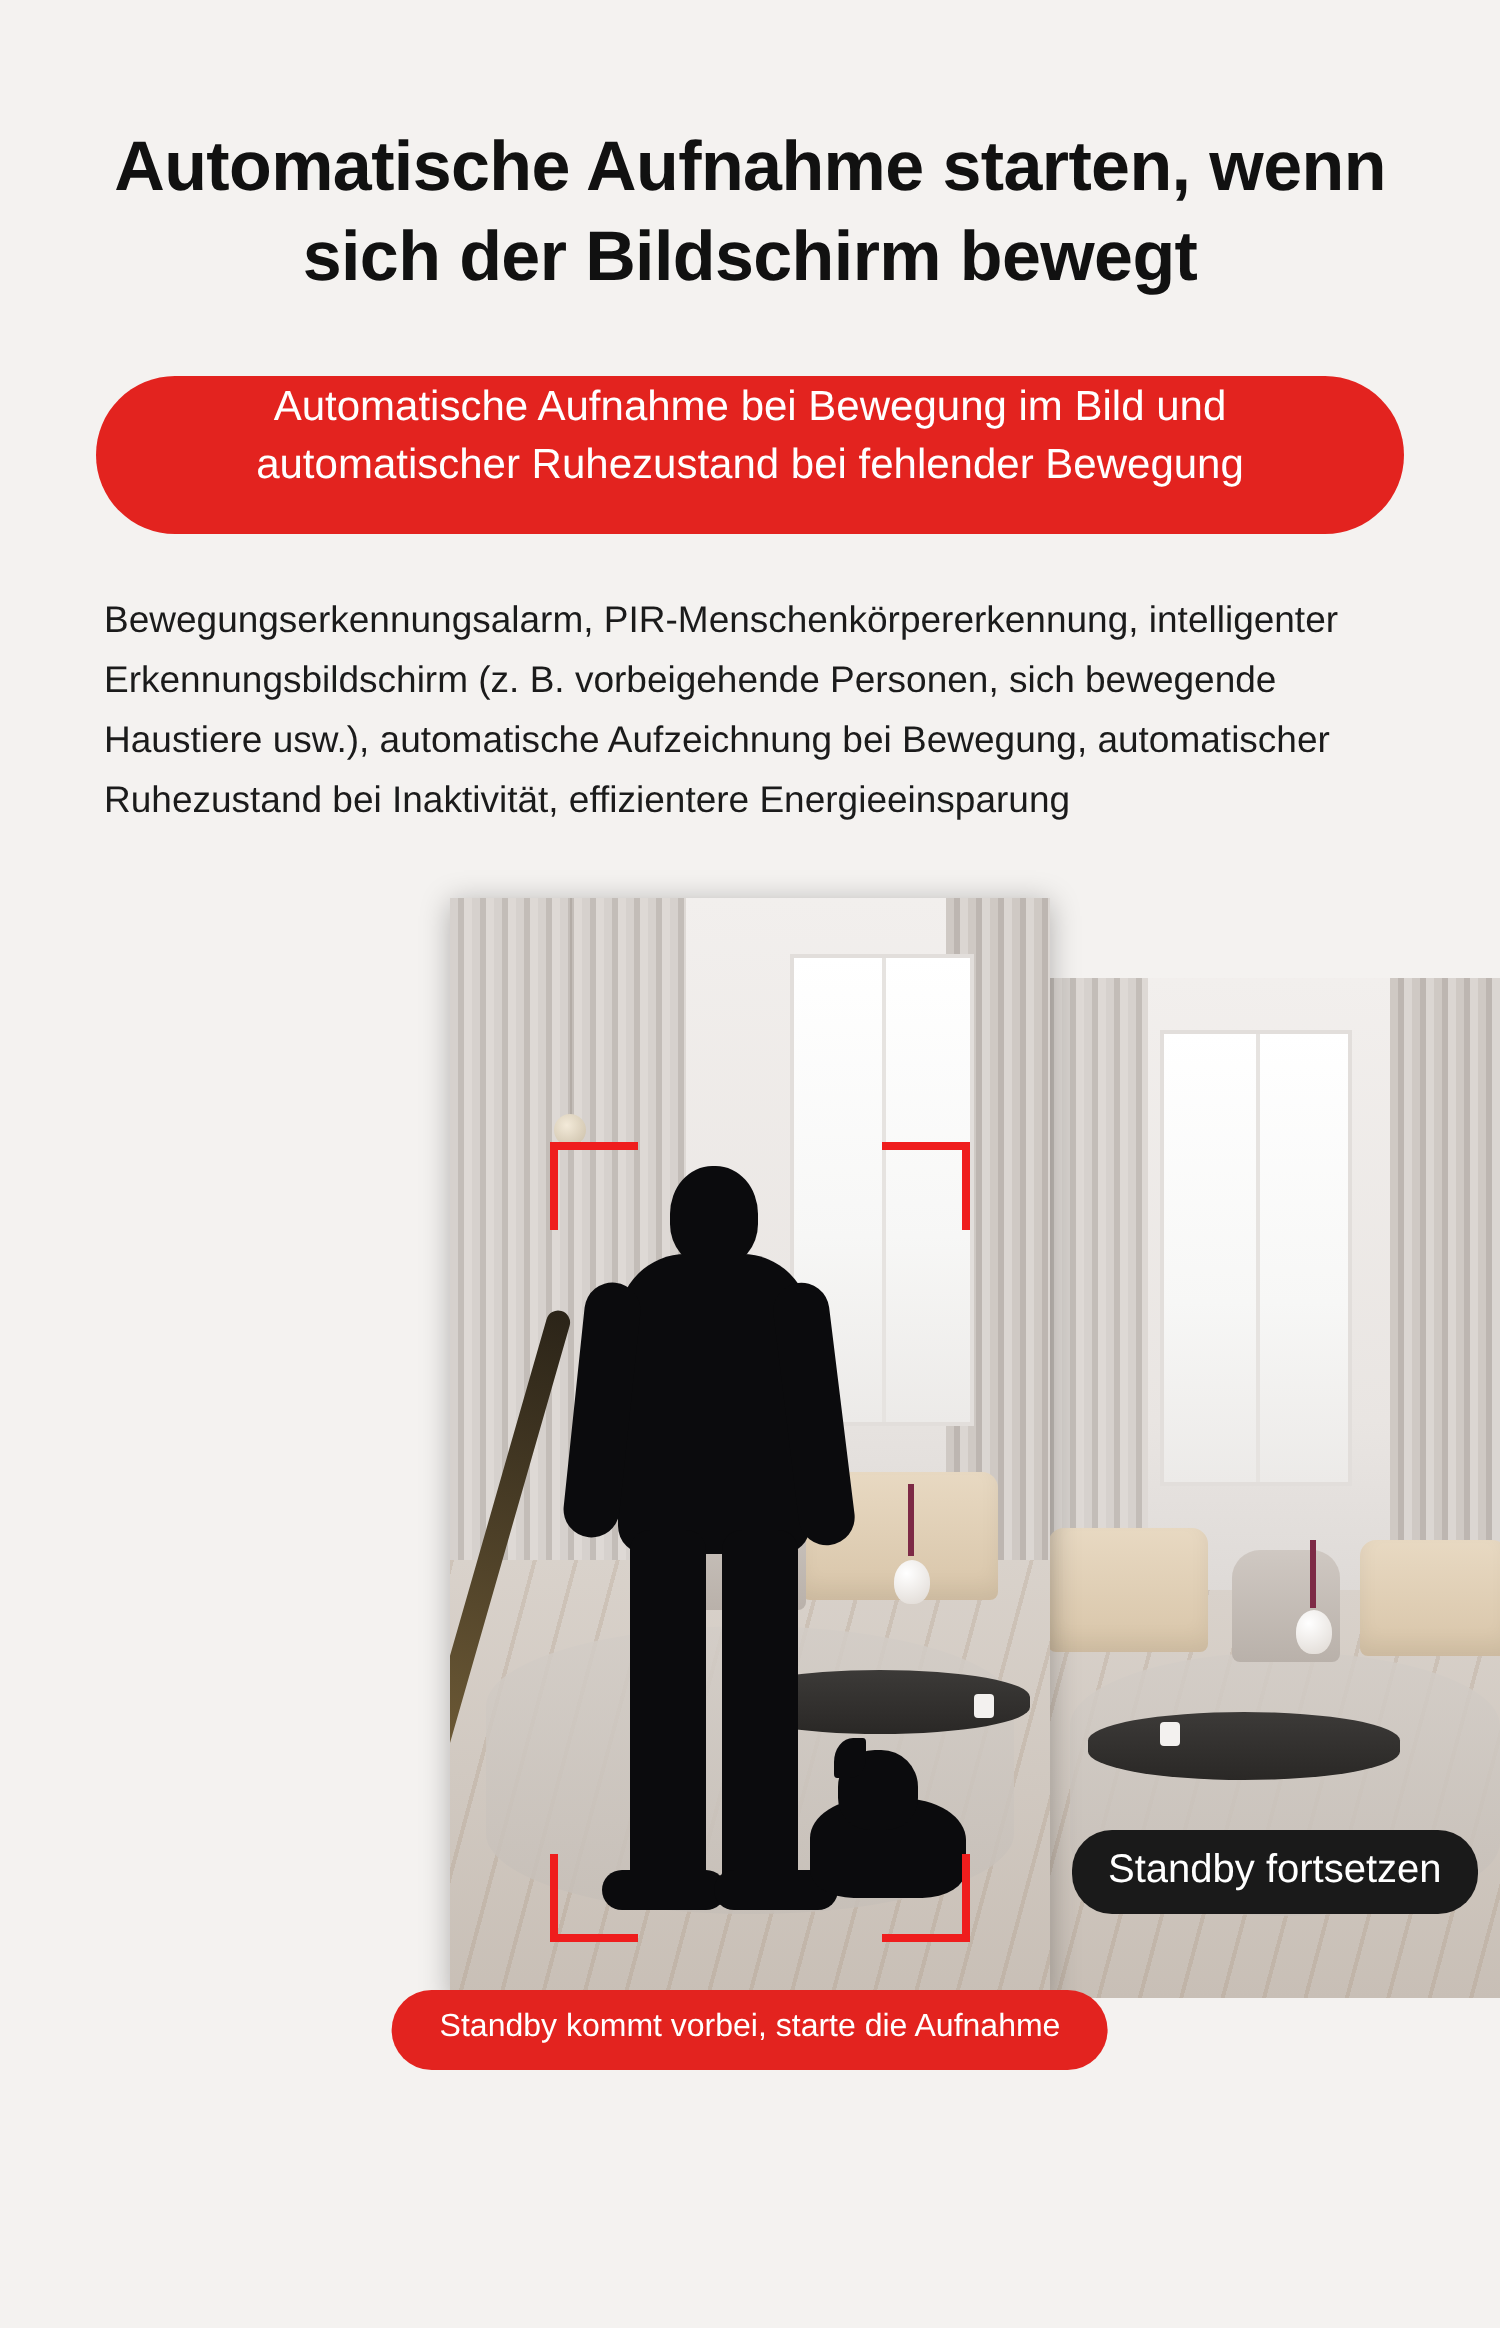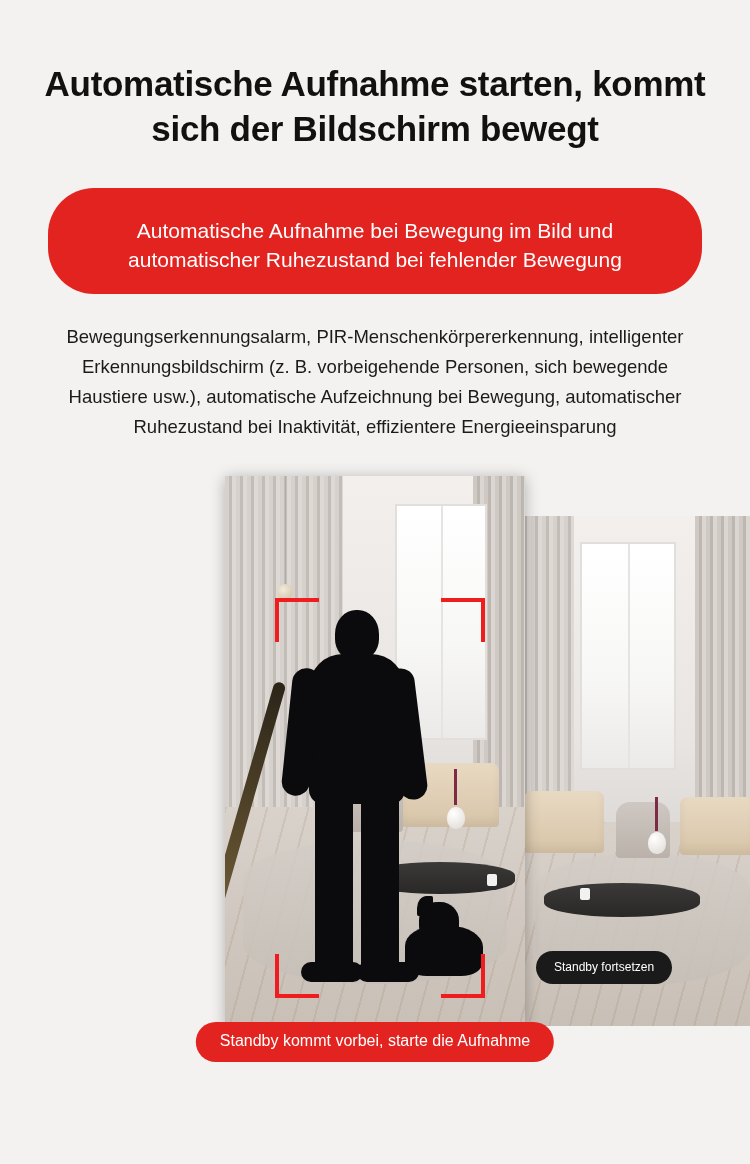--- a/index.html
+++ b/index.html
@@ -39,32 +39,32 @@
     display: flex;
     justify-content: center;
     margin-top: 36px;
   }
   .pill {
     background: #e3231f;
     color: #ffffff;
     border-radius: 46px;
     width: 654px;
     box-sizing: border-box;
-    padding: 28px 26px 19px 26px;
+    padding: 1px 26px 19px 26px;
     text-align: center;
     font-size: 21px;
     line-height: 1.42;
     font-weight: 400;
   }
 
   
   .paragraph {
     margin: 28px auto 0 auto;
     width: 646px;
-    text-align: center;
+    text-align: left;
     font-size: 18.5px;
     line-height: 1.62;
     color: #1b1b1b;
   }
 
   
   .strip {
     position: relative;
     margin-top: 34px;
     height: 600px;
@@ -317,21 +317,21 @@
   .bracket.tr { top: 122px; right: 40px; border-left: none;   border-bottom: none; }
   .bracket.bl { bottom: 30px; left: 50px;  border-right: none; border-top: none; }
   .bracket.br { bottom: 30px; right: 40px; border-left: none;  border-top: none; }
 
   
   .label {
     position: absolute;
     background: #1a1a1a;
     color: #ffffff;
     border-radius: 20px;
-    font-size: 12px;
+    font-size: 20px;
     padding: 9px 18px 10px 18px;
     white-space: nowrap;
     z-index: 9;
   }
   .label.left  { left: 58px;  bottom: 66px; }
   .label.right { left: 536px; bottom: 82px; }
 
   .label-red {
     position: absolute;
     left: 50%;
@@ -345,21 +345,21 @@
     padding: 9px 24px 10px 24px;
     text-align: center;
     z-index: 10;
   }
 </style>
 </head>
 <body>
 
 <div class="page">
 
-  <h1 class="headline">Automatische Aufnahme starten, kommt sich der Bildschirm bewegt</h1>
+  <h1 class="headline">Automatische Aufnahme starten, wenn sich der Bildschirm bewegt</h1>
 
   <div class="pill-wrap">
     <div class="pill">Automatische Aufnahme bei Bewegung im Bild und automatischer Ruhezustand bei fehlender Bewegung</div>
   </div>
 
   <p class="paragraph">Bewegungserkennungsalarm, PIR-Menschenkörpererkennung, intelligenter Erkennungsbildschirm (z. B. vorbeigehende Personen, sich bewegende Haustiere usw.), automatische Aufzeichnung bei Bewegung, automatischer Ruhezustand bei Inaktivität, effizientere Energieeinsparung</p>
 
   <div class="strip">
 
 

